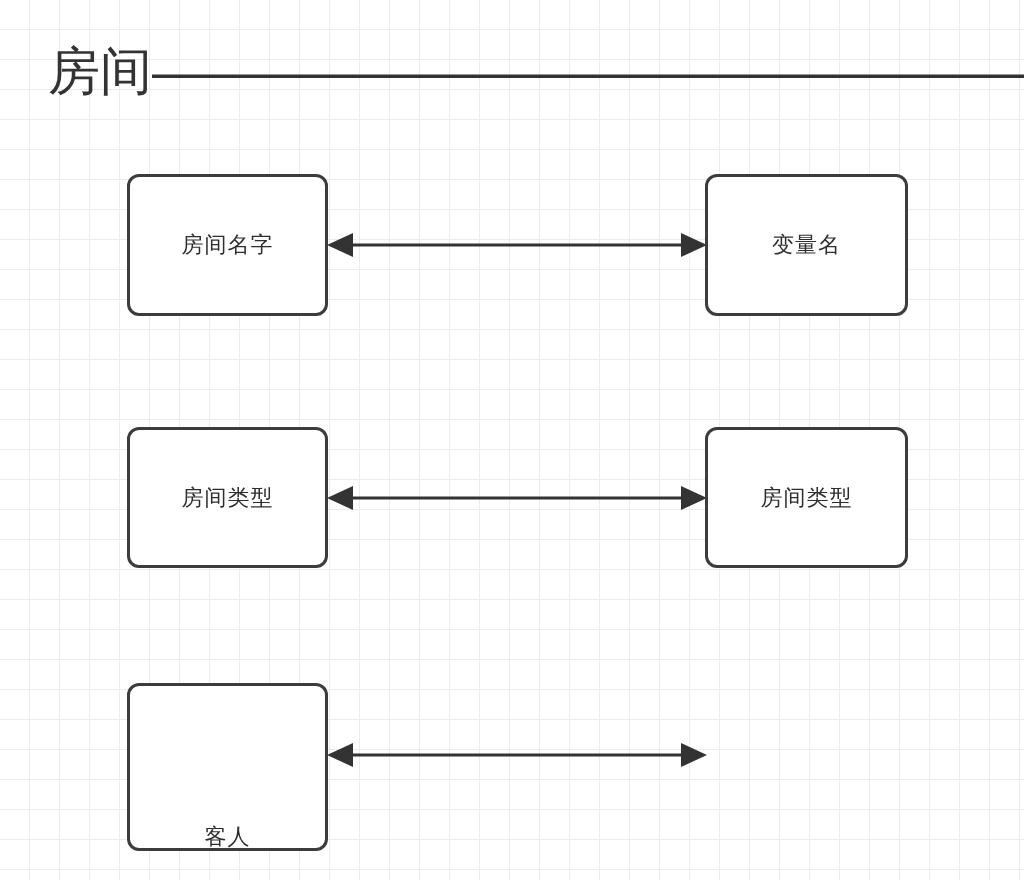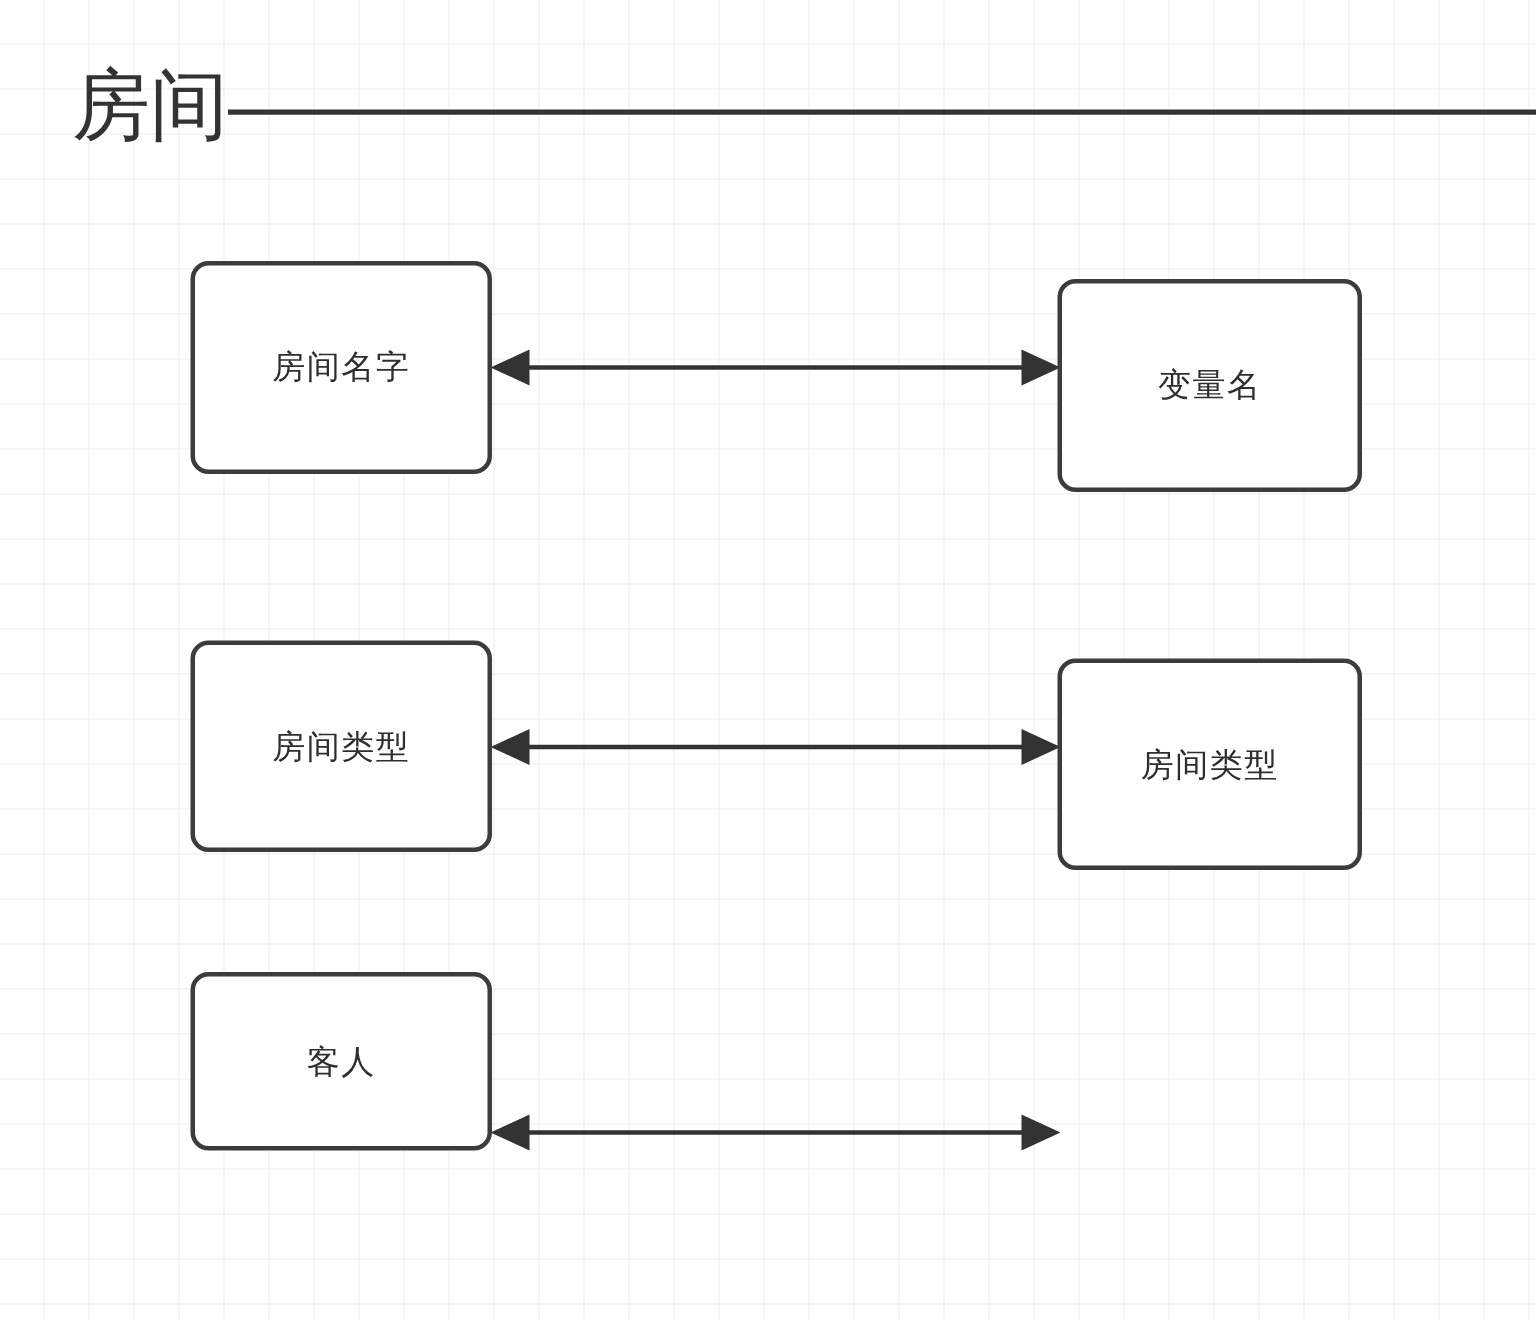--- a/index.html
+++ b/index.html
@@ -54,24 +54,24 @@
     font-size: 22px;
     color: #2e2e2e;
     letter-spacing: 1px;
     line-height: 1;
     white-space: nowrap;
   }
 
   
   .row-1 { top: 174px; height: 142px; }
   .row-2 { top: 427px; height: 141px; }
-  .row-3 { top: 648px; height: 119px; }
+  .row-3 { top: 683px; height: 168px; align-items: flex-end; }
 
   .col-left  { left: 127px; width: 201px; }
-  .col-right { left: 705px; width: 203px; margin-top: 12px; }
+  .col-right { left: 705px; width: 203px; }
 
   
   .arrow-connector {
     position: absolute;
     left: 327px;
     width: 380px;
     height: 36px;
     pointer-events: none;
   }
   .arrow-1 { top: 227px; }

